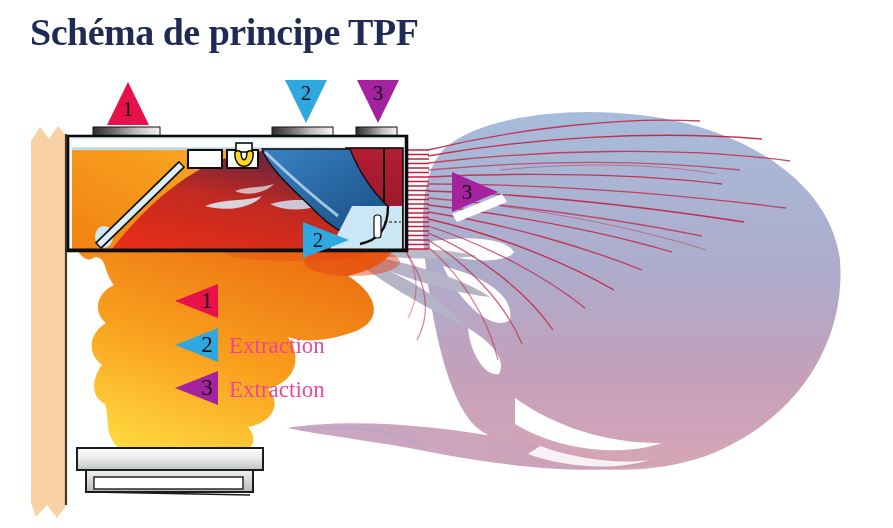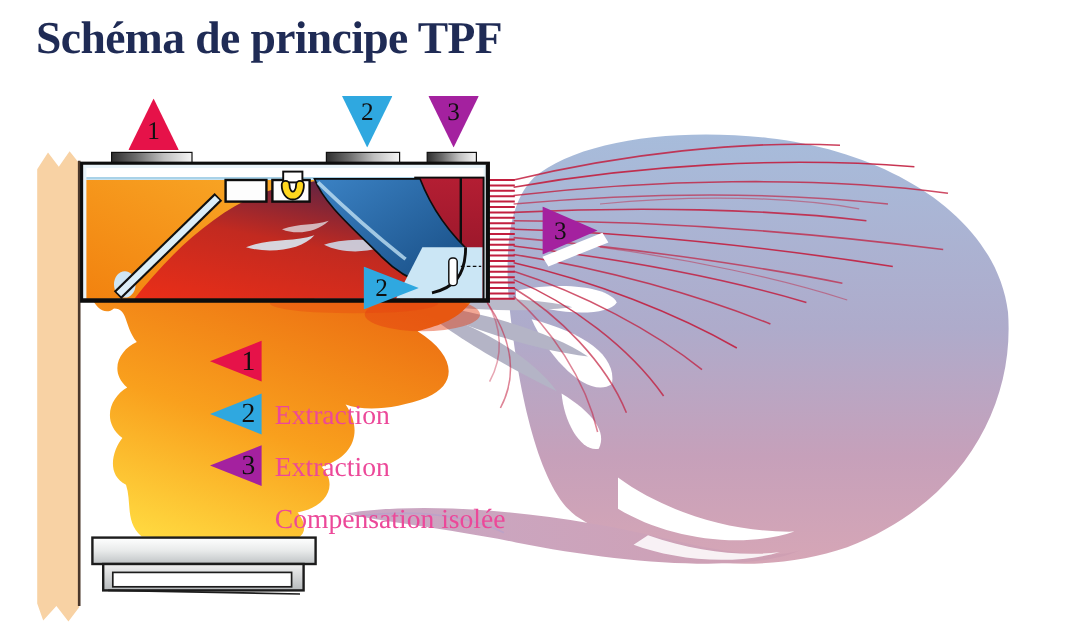--- a/index.html
+++ b/index.html
@@ -245,16 +245,15 @@
       <polygon points="43,1 43,35 0,18" fill="#2fa8e0"></polygon>
     </svg>
     <span class="legend-num">2</span>
     <span class="legend-label">Extraction</span>
   </div>
   <div class="legend-row" style="left:175px;top:370px;">
     <svg width="44" height="36" viewBox="0 0 44 36">
       <polygon points="43,1 43,35 0,18" fill="#a4219f"></polygon>
     </svg>
     <span class="legend-num">3</span>
-    <span class="legend-label">Compensation isolée</span>
   </div>
 
 </div>
 
 </body></html>

